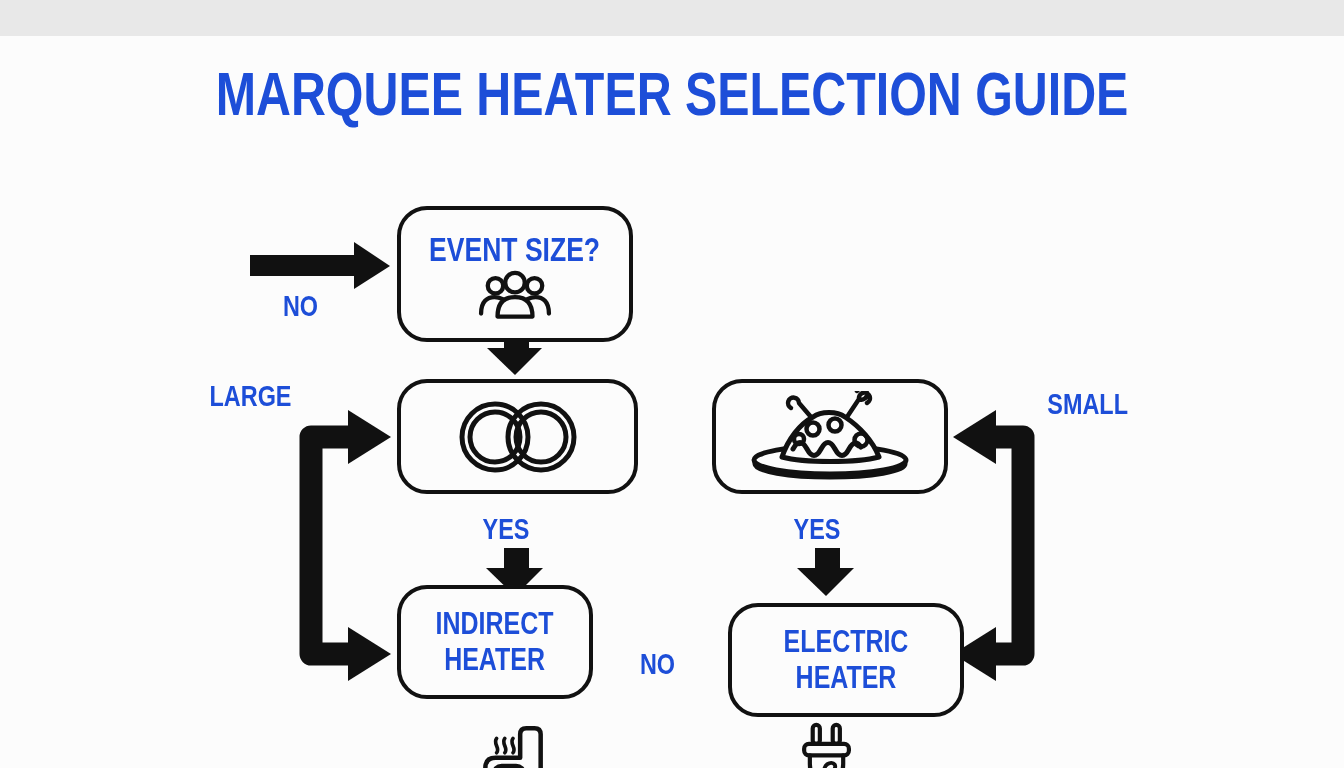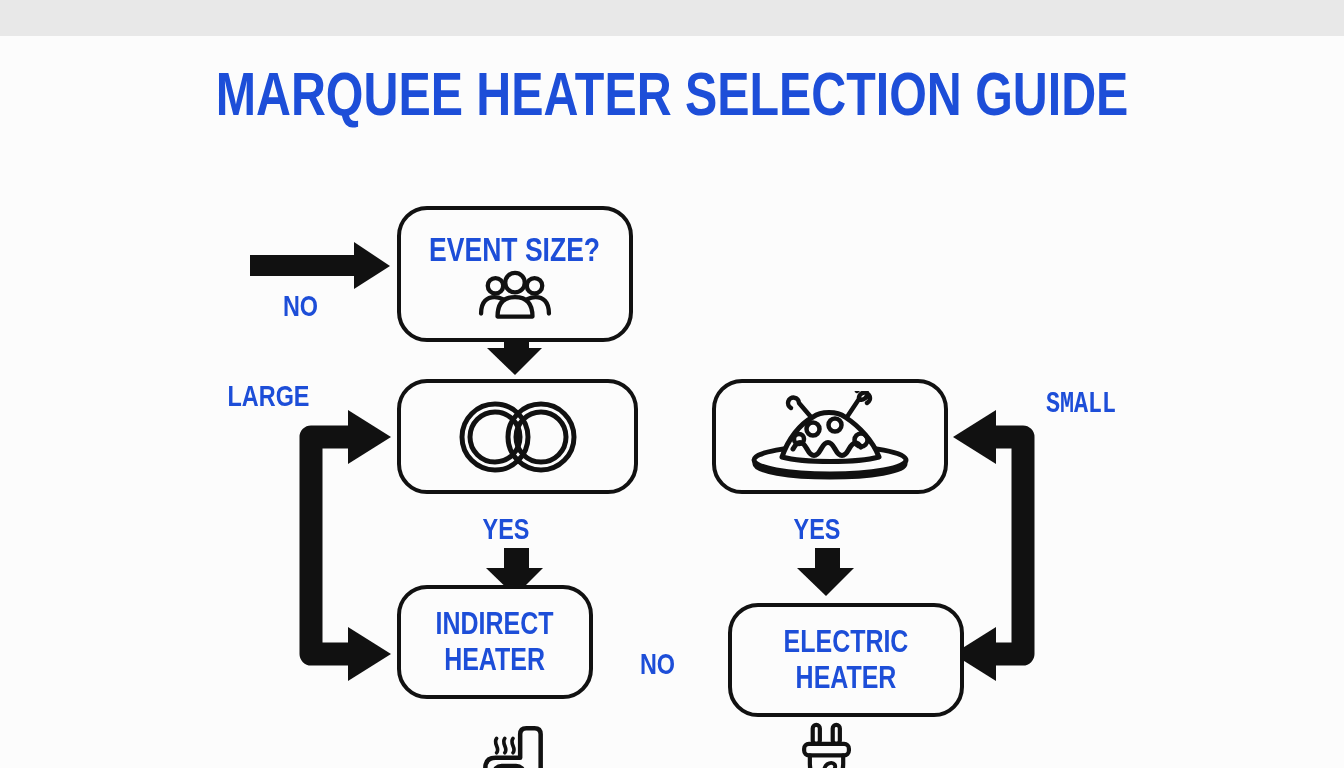--- a/index.html
+++ b/index.html
@@ -69,24 +69,24 @@
     <g>
       <path class="bracket" d="M 996 401 L 1023 401 L 1023 618 L 996 618"></path>
       <polygon class="arrow" points="996,374 996,428 953,401"></polygon>
       <polygon class="arrow" points="996,591 996,645 953,618"></polygon>
     </g>
   </svg>
 
   <div class="edge-label" style="left:278px;top:250px;width:60px;height:40px;">
     <span class="cond">NO</span>
   </div>
-  <div class="edge-label" style="left:216px;top:340px;width:96px;height:40px;">
+  <div class="edge-label" style="left:198px;top:340px;width:96px;height:40px;">
     <span class="cond">LARGE</span>
   </div>
-  <div class="edge-label" style="left:1036px;top:348px;width:96px;height:40px;font-family:Liberation Mono, monospace;">
+  <div class="edge-label" style="left:1036px;top:348px;width:96px;height:40px;">
     <span class="cond">SMALL</span>
   </div>
   <div class="edge-label" style="left:476px;top:474px;width:80px;height:38px;">
     <span class="cond">YES</span>
   </div>
   <div class="edge-label" style="left:787px;top:474px;width:80px;height:38px;">
     <span class="cond">YES</span>
   </div>
   <div class="edge-label" style="left:635px;top:608px;width:80px;height:40px;">
     <span class="cond">NO</span>

